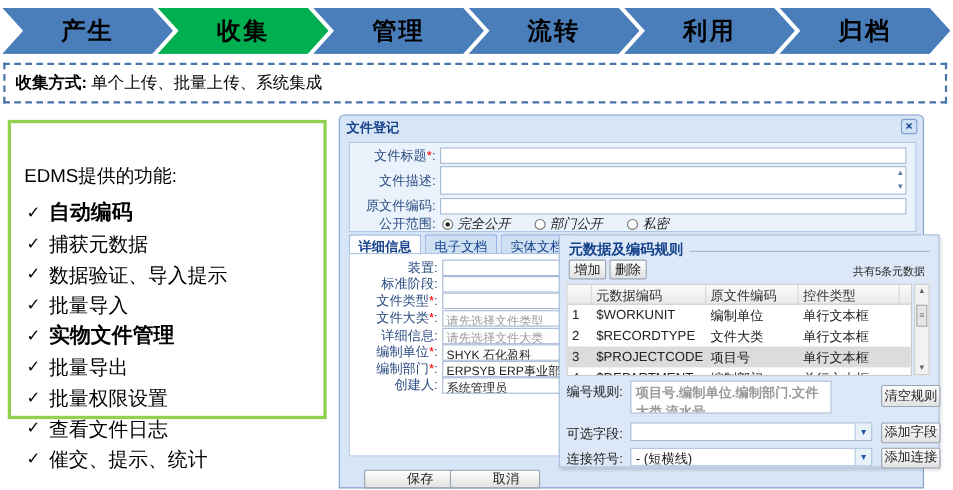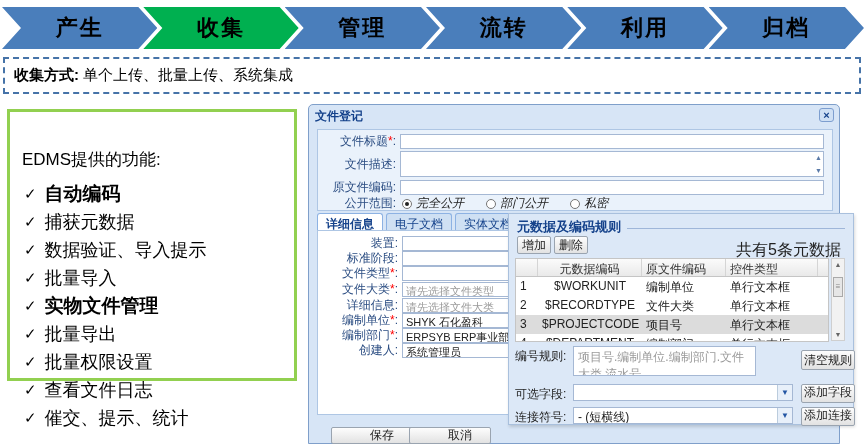--- a/index.html
+++ b/index.html
@@ -62,30 +62,30 @@
        font-size:12px;color:#222;text-align:center;line-height:15px;cursor:pointer;white-space:nowrap;}
 
   
   .metapanel{position:absolute;left:508px;top:213px;width:346px;height:212px;background:#dce8f7;
              border:1px solid #a9c0dd;box-shadow:1px 2px 3px rgba(0,0,0,.15);z-index:50;}
   .legendrow{display:flex;align-items:center;padding:4px 8px 0 8px;}
   .legendrow .legend{font-size:13px;font-weight:bold;color:#15428b;white-space:nowrap;}
   .legendrow .line{flex:1;border-top:1px solid #9fb6d9;margin-left:6px;margin-top:2px;}
   .mtoolbar{position:absolute;left:8px;top:22px;display:flex;}
   .mtoolbar .btn{width:34px;height:18px;margin-right:3px;line-height:16px;}
-  .count{position:absolute;right:12px;top:26px;font-size:16px;color:#222;}
+  .count{position:absolute;right:12px;top:26px;font-size:10px;color:#222;}
 
   .mtable{position:absolute;left:6px;top:44px;width:314px;background:#fff;border:1px solid #c5c5c5;}
   .thead{display:flex;height:18px;background:linear-gradient(#fbfbfb,#e9e9e9);border-bottom:1px solid #c5c5c5;}
   .th{font-size:12px;color:#333;padding:2px 4px;border-right:1px solid #d5d5d5;overflow:hidden;white-space:nowrap;cursor:pointer;}
   .tbody{height:64px;overflow:hidden;}
   .tr{display:flex;height:19px;cursor:pointer;}
   .tr.sel{background:#dcdcdc;}
   .td{font-size:12px;color:#222;padding:2px 4px;overflow:hidden;white-space:nowrap;}
-  .c0{width:22px;} .c1{width:104px;text-align:center;} .c2{width:84px;} .c3{width:92px;} .c4{flex:1;}
+  .c0{width:22px;} .c1{width:104px;} .c2{width:84px;} .c3{width:92px;} .c4{flex:1;}
   .vscroll{position:absolute;left:322px;top:44px;width:14px;height:83px;background:#f2f2f2;border:1px solid #cfcfcf;}
   .vscroll .sa{position:absolute;left:0;width:12px;text-align:center;font-size:7px;color:#666;cursor:pointer;}
   .vthumb{position:absolute;left:1px;top:18px;width:10px;height:20px;background:#e6e6e6;border:1px solid #a9a9a9;
           font-size:8px;color:#888;text-align:center;line-height:18px;cursor:grab;}
 
   .mrow{position:absolute;left:6px;display:flex;align-items:flex-start;width:334px;}
   .mlabel{width:58px;font-size:12px;color:#222;padding-top:2px;white-space:nowrap;}
   .minput{position:relative;background:#fff;border:1px solid #a5b8d4;font-size:12px;padding:2px 4px;overflow:hidden;}
   .combo{position:relative;height:17px;width:220px;background:#fff;border:1px solid #a5b8d4;font-size:12px;
          padding:1px 18px 1px 4px;overflow:hidden;white-space:nowrap;color:#222;}
@@ -294,21 +294,21 @@
       </div>
     </div>
     <div class="vscroll">
       <span class="sa" style="top:2px;">▲</span>
       <div class="vthumb">≡</div>
       <span class="sa" style="bottom:2px;">▼</span>
     </div>
 
     <div class="mrow" style="top:132px;">
       <span class="mlabel"><span>编号规则</span><span>:</span></span>
-      <div class="minput gray" style="width:183px;height:30px;">项目号.编制单位.编制部门.文件大类.流水号</div>
+      <div class="minput gray" style="width:183px;height:30px;font-weight:bold;">项目号.编制单位.编制部门.文件大类.流水号</div>
     </div>
     <div class="btn sidebtn" style="left:292px;top:136px;height:20px;line-height:18px;">清空规则</div>
 
     <div class="mrow" style="top:170px;">
       <span class="mlabel"><span>可选字段</span><span>:</span></span>
       <div class="combo">
         <span></span>
         <span class="dd">▼</span>
       </div>
     </div>

